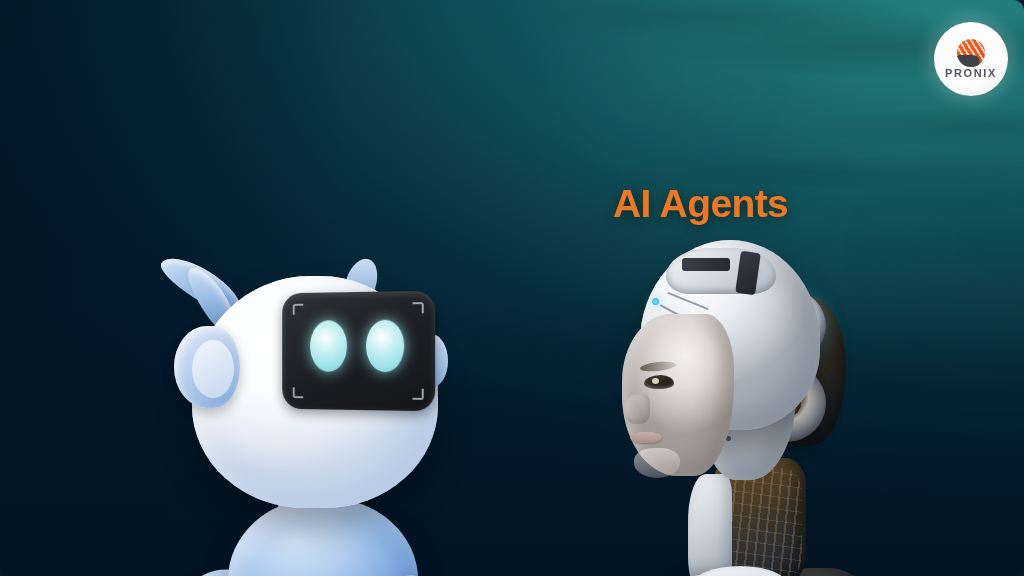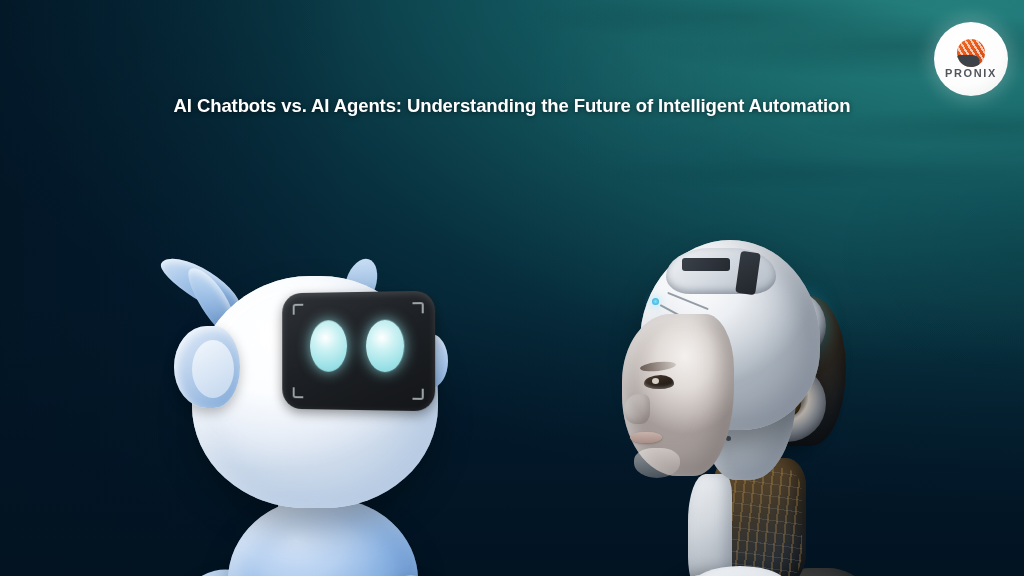--- a/index.html
+++ b/index.html
@@ -8,20 +8,21 @@
     width:1024px; height:576px;
     overflow:hidden;
     background:#02182b;
     font-family:"Liberation Sans", sans-serif;
   }
   #stage {
     position:relative;
     width:1024px; height:576px;
     overflow:hidden;
     background:#031b2e;
+    border-radius:11px;
   }
 
   
   .bg-base {
     position:absolute; inset:0;
     background:#031b2e;
   }
   .bg-teal {
     position:absolute; inset:0;
     background:
@@ -440,22 +441,22 @@
   <div class="bg-teal"></div>
   <div class="bg-teal2"></div>
   <div class="bg-texture"></div>
   <div class="bg-vignette"></div>
 
   <div class="logo">
     <div class="logo-mark"></div>
     <div class="logo-text">PRONIX</div>
   </div>
 
-  <div class="headline">AI Chatbots vs. AI Agents: Understanding the Future of Intelligent Automation</div>
-
+
+  <div class="sec-title" id="title-agents">AI Agents</div>
 
   <div class="chatbot">
     <div class="cb-antenna-a"></div>
     <div class="cb-antenna-b"></div>
     <div class="cb-ear-nub"></div>
 
     <div class="cb-arm-left"></div>
 
     <div class="cb-neck"></div>
     <div class="cb-body"></div>

